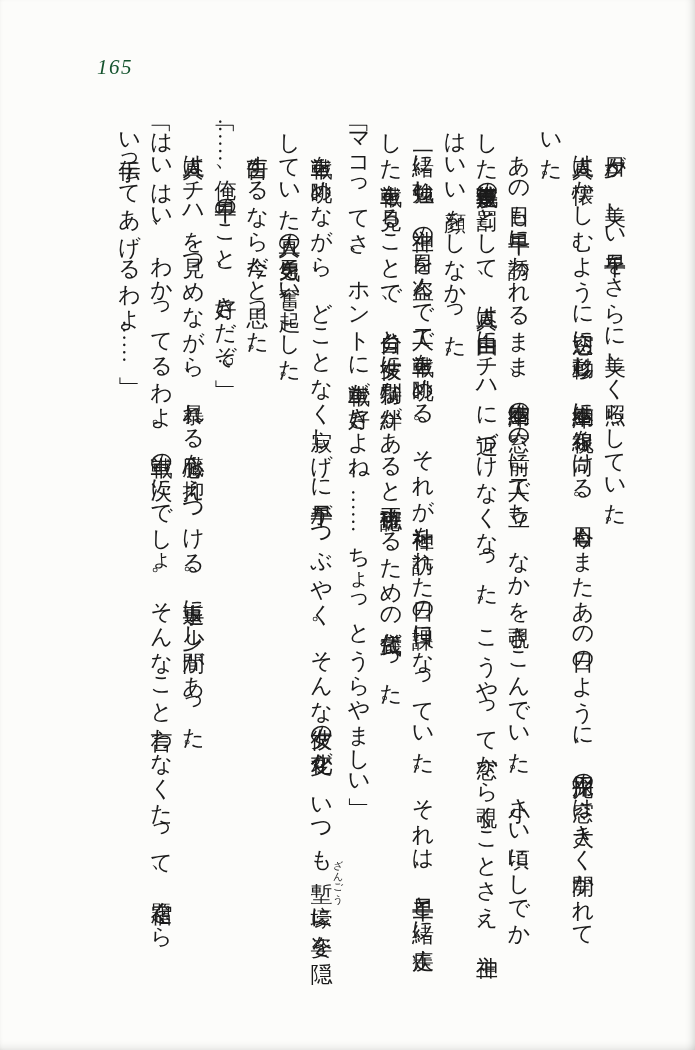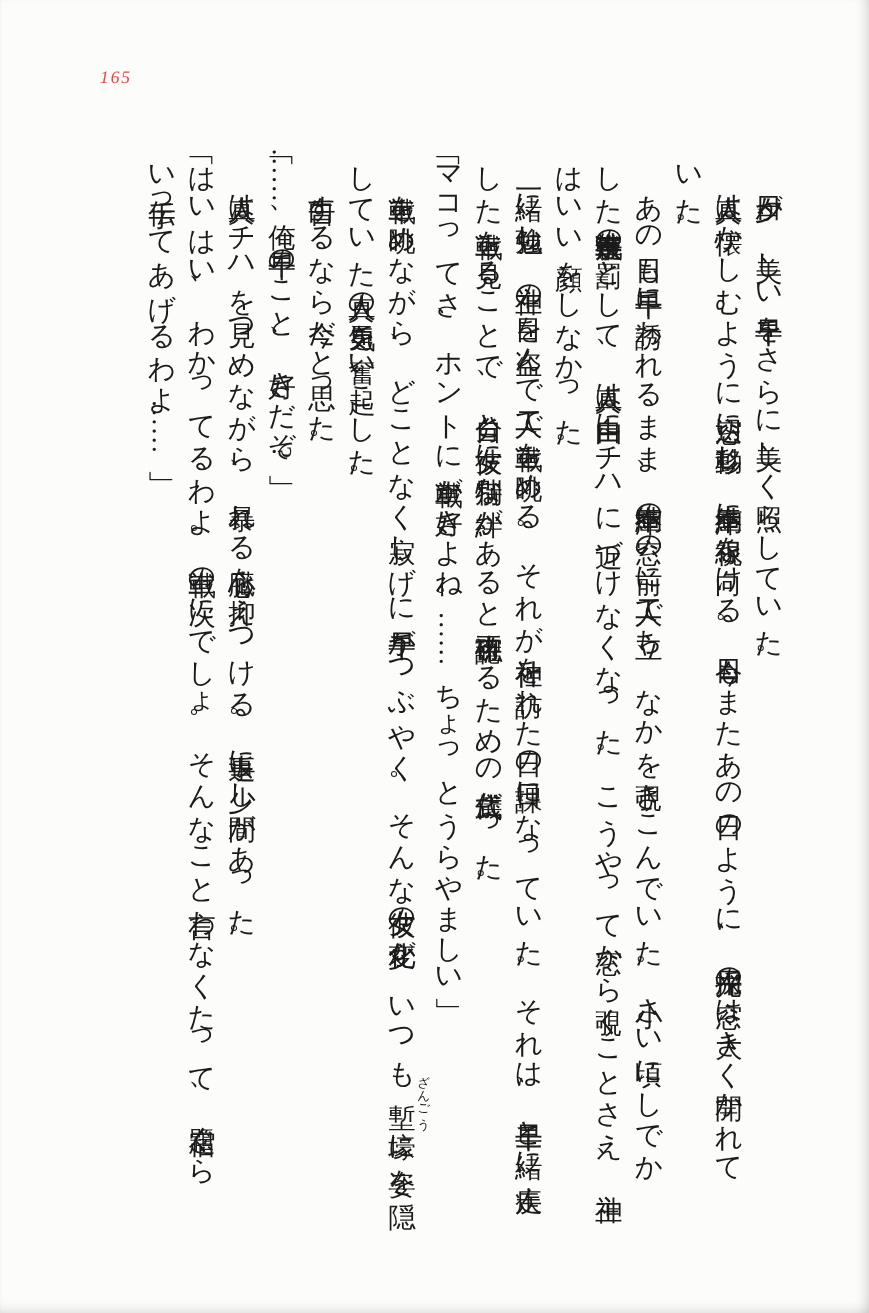--- a/index.html
+++ b/index.html
@@ -14,24 +14,24 @@
     overflow: hidden;
     font-family: "Liberation Serif", "DejaVu Serif", serif;
     
     box-shadow: inset -8px 0 10px -7px rgba(0,0,0,0.18),
                 inset 0 -8px 10px -7px rgba(0,0,0,0.12),
                 inset 3px 0 6px -5px rgba(0,0,0,0.08);
   }
   .page-number {
     position: absolute;
     top: 55px;
-    left: 80px;
-    font-size: 14px;
+    left: 97px;
+    font-size: 21px;
     font-style: italic;
-    color: #ef4444;
+    color: #14532d;
     letter-spacing: 1.5px;
   }
   .text-block {
     position: absolute;
     top: 118px;
     right: 64px;
     height: 836px; 
     writing-mode: vertical-rl;
     font-size: 22px;
     line-height: 32px;      

